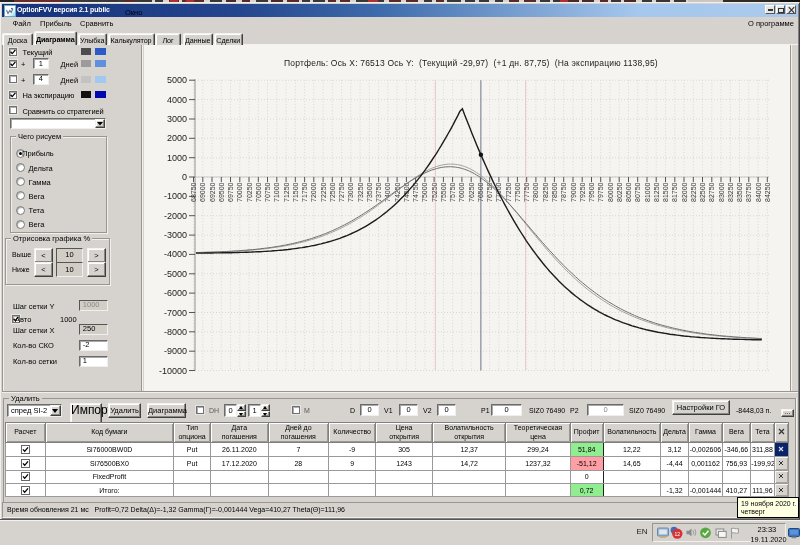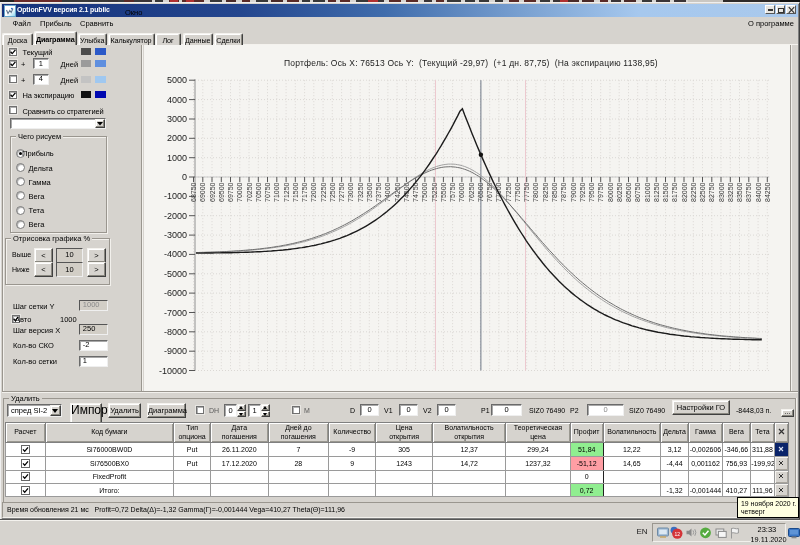--- a/index.html
+++ b/index.html
@@ -444,21 +444,21 @@
 <span class="fld2" style="left:78.8px;top:299.5px;width:29px;height:11px">
     <i class="gray">1000</i>
   </span>
 <span class="cbx" style="left:12px;top:314.5px">
     <svg width="8" height="8" viewBox="0 0 8 8">
       <path d="M1.6 3.8 L3.2 5.6 L6.4 1.9" stroke="#000" stroke-width="1.3" fill="none"></path>
     </svg>
   </span>
 <span class="lb" style="left:15px;top:315px">Авто</span>
 <span class="lb" style="left:60px;top:315px">1000</span>
-<span class="lb" style="left:13px;top:325.5px">Шаг версия X</span>
+<span class="lb" style="left:13px;top:325.5px">Шаг сетки X</span>
 <span class="fld2" style="left:78.8px;top:323.5px;width:29px;height:11px">
     <i class="">250</i>
   </span>
 <span class="lb" style="left:13px;top:341px">Кол-во СКО</span>
 <span class="fld" style="left:78.8px;top:339.5px;width:29px;height:11px">
     <i class="">-2</i>
   </span>
 <span class="lb" style="left:13px;top:357px">Кол-во сетки</span>
 <span class="fld" style="left:78.8px;top:355.5px;width:29px;height:11px">
     <i class="">1</i>

